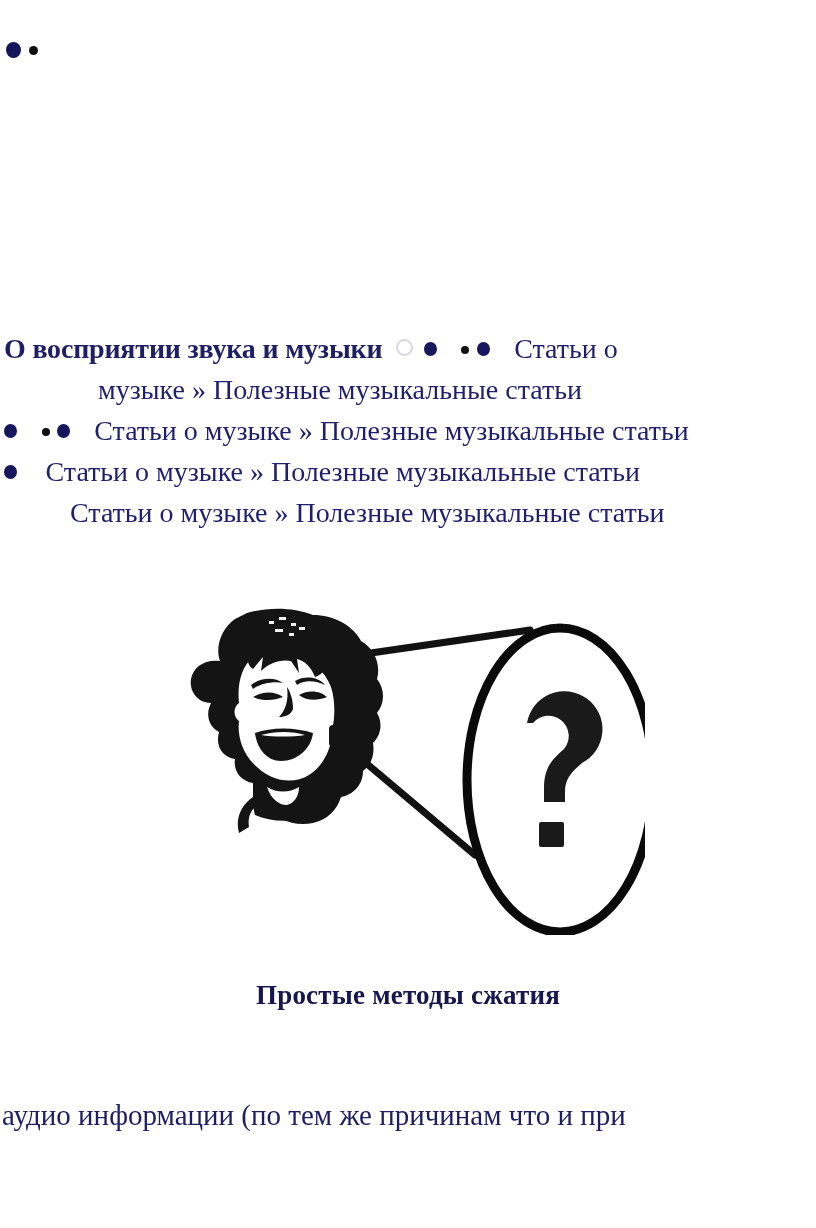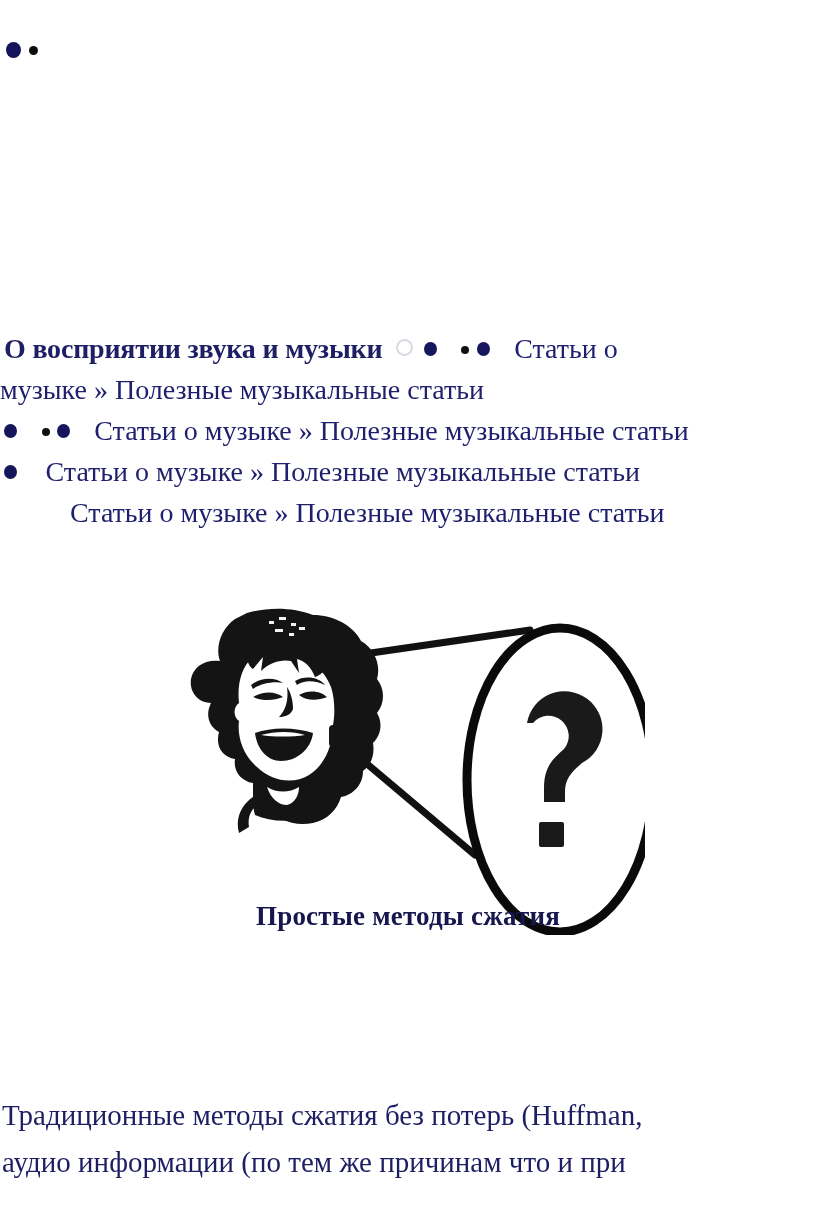--- a/index.html
+++ b/index.html
@@ -90,21 +90,21 @@
   }
   .crumb-text {
     font-size: 28px;
     color: #1f1f6e;
   }
 
   .line-2 {
     padding-left: 4px;
   }
   .line-1-wrap {
-    text-align: left;
+    text-align: center;
     padding-right: 4px;
   }
   .line-3 {
     padding-left: 4px;
   }
   .line-4 {
     padding-left: 70px;
   }
 
   .gap-sm { display: inline-block; width: 10px; }
@@ -117,21 +117,21 @@
     top: 575px;
     width: 470px;
     height: 360px;
   }
   .figure svg { display: block; }
 
   
   .caption {
     position: absolute;
     left: 0;
-    top: 901px;
+    top: 980px;
     width: 816px;
     text-align: center;
     font-size: 27px;
     font-weight: bold;
     color: #17174f;
     letter-spacing: 0.2px;
   }
 
   
   .body-para {
@@ -293,15 +293,14 @@
         <rect x="114" y="58" width="5" height="3"></rect>
         <rect x="124" y="52" width="6" height="3"></rect>
       </g>
     </g>
   </svg>
 </div>
 
 <div class="caption">Простые методы сжатия</div>
 
 <div class="body-para">
-  <div>Традиционные методы сжатия без потерь (Huffman,</div>
   <div>аудио информации (по тем же причинам что и при</div>
 </div>
 
 </body></html>

